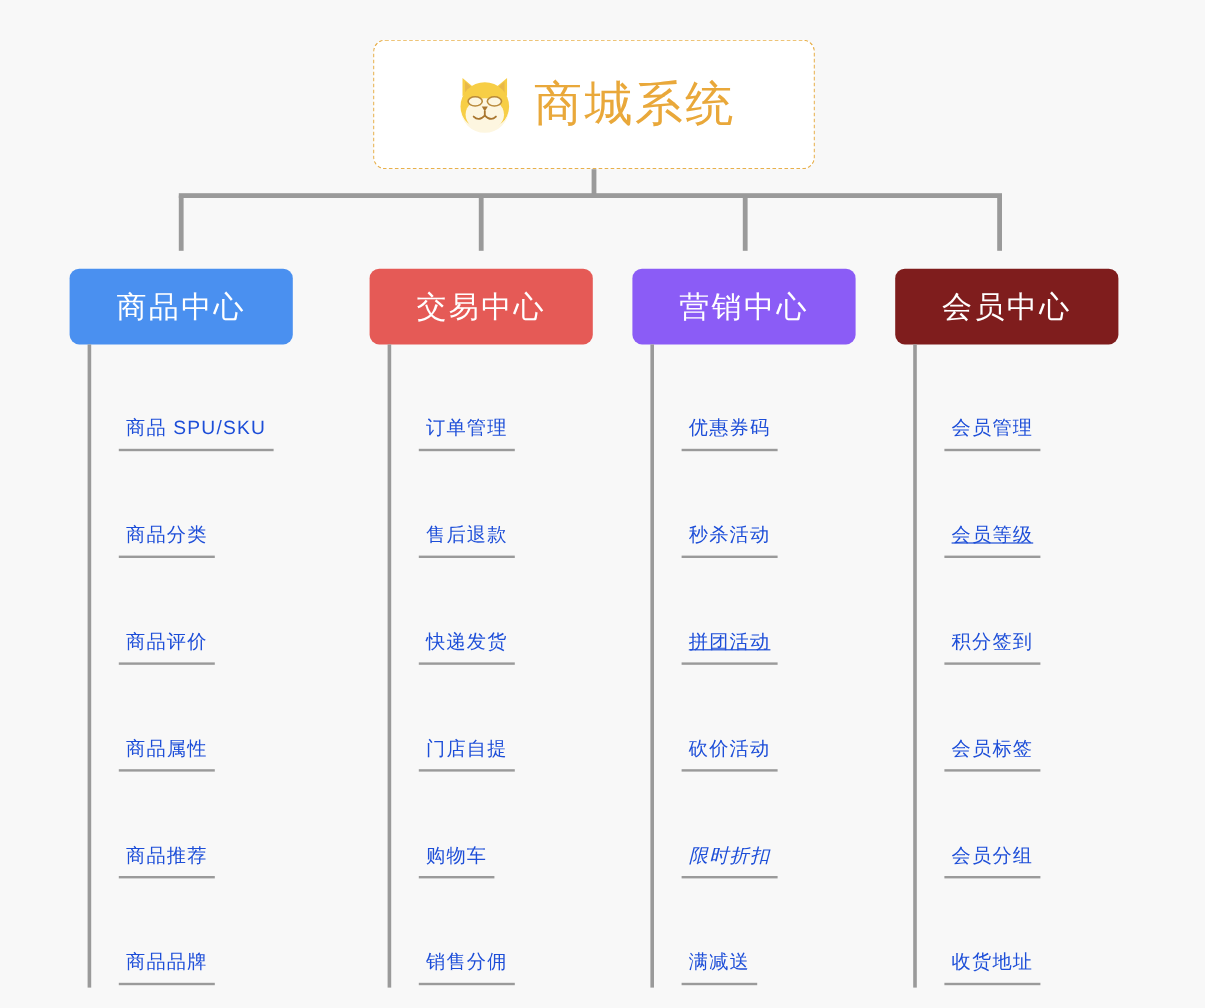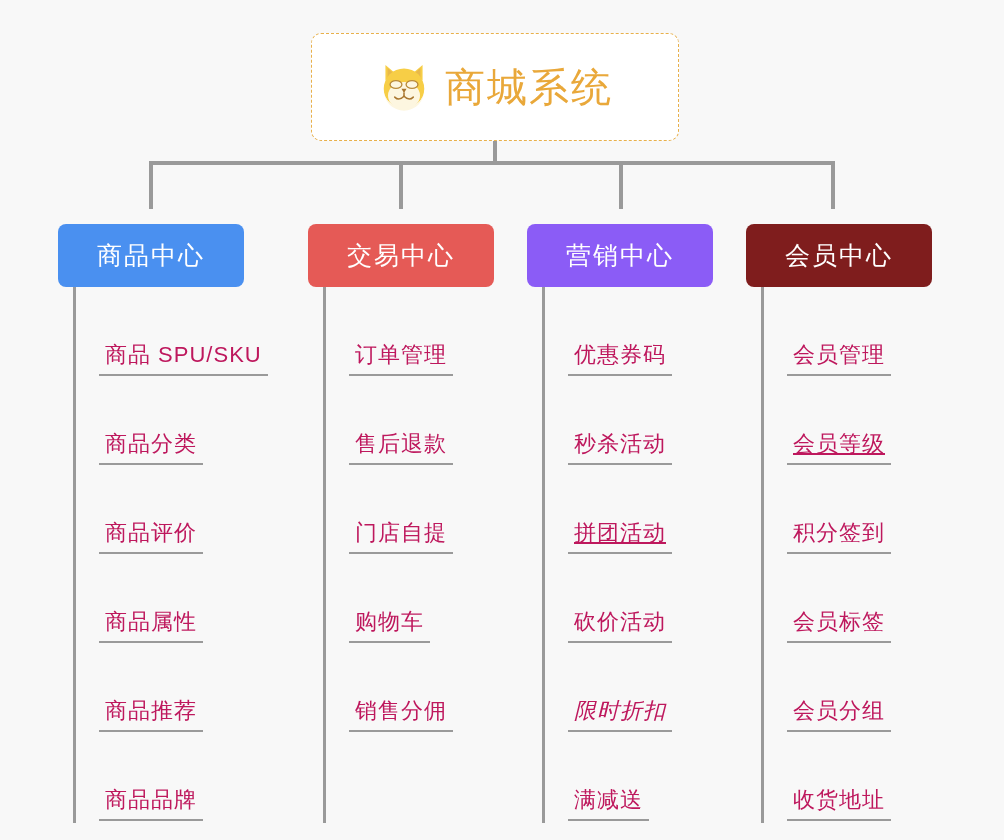--- a/index.html
+++ b/index.html
@@ -92,22 +92,22 @@
     height: 89px;
     display: flex;
     align-items: flex-end;
     padding-left: 32px;
   }
   .leaf-inner {
     display: inline-block;
     border-bottom: 2px solid #9a9a9a;
     padding: 0 6px 6px 6px;
     margin-left: -6px;
-    font-size: 22px;
-    color: #be185d;
+    font-size: 16px;
+    color: #1d4ed8;
     letter-spacing: 1px;
     white-space: nowrap;
     line-height: 1.25;
   }
 </style>
 </head>
 <body style="background: rgb(248, 248, 248);">
 
 <div id="canvas" style="background: rgb(248, 248, 248);">
 
@@ -174,20 +174,23 @@
     </div>
     <div class="leaf-rail" style="height: 536px; background: rgb(154, 154, 154);"></div>
     <div class="leaf-list">
       <div class="leaf">
           <span class="leaf-inner" style="border-bottom-color: rgb(154, 154, 154);">订单管理</span>
         </div>
       <div class="leaf">
           <span class="leaf-inner" style="border-bottom-color: rgb(154, 154, 154);">售后退款</span>
         </div>
       <div class="leaf">
+          <span class="leaf-inner" style="border-bottom-color: rgb(154, 154, 154);">快递发货</span>
+        </div>
+      <div class="leaf">
           <span class="leaf-inner" style="border-bottom-color: rgb(154, 154, 154);">门店自提</span>
         </div>
       <div class="leaf">
           <span class="leaf-inner" style="border-bottom-color: rgb(154, 154, 154);">购物车</span>
         </div>
       <div class="leaf">
           <span class="leaf-inner" style="border-bottom-color: rgb(154, 154, 154);">销售分佣</span>
         </div>
     </div>
   </div>

